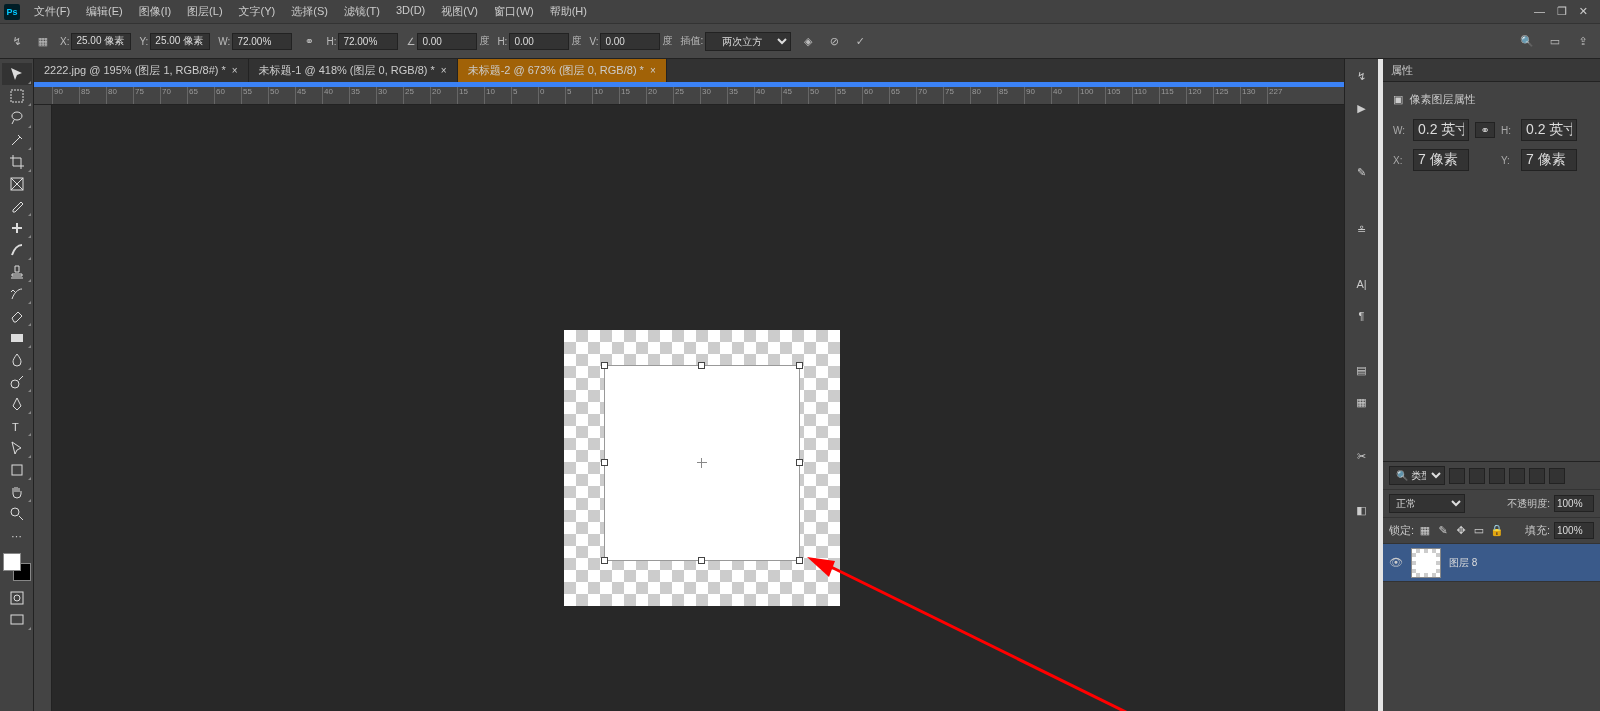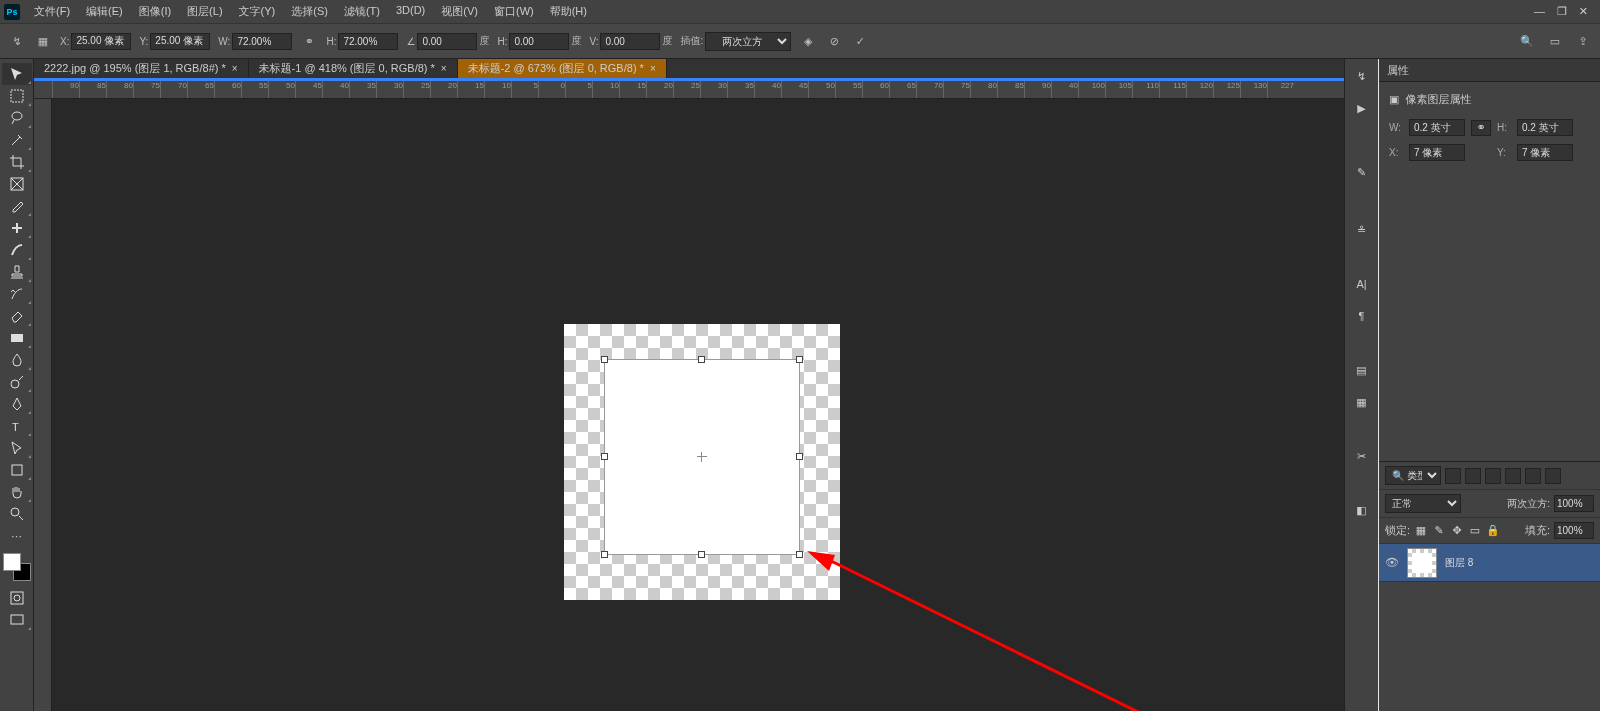--- a/index.html
+++ b/index.html
@@ -20,51 +20,51 @@
 .main{display:flex;height:652px}
 .toolbox{width:34px;background:#424242;border-right:1px solid #222;display:flex;flex-direction:column;padding-top:4px}
 .tool{width:30px;height:22px;margin:0 auto;display:flex;align-items:center;justify-content:center;cursor:pointer;position:relative}
 .tool.active{background:#333}
 .tool svg{width:16px;height:16px;fill:#ddd}
 .tool .tri{position:absolute;right:1px;bottom:1px;width:0;height:0;border-left:3px solid transparent;border-bottom:3px solid #888}
 .color-swatch{width:28px;height:28px;margin:6px auto;position:relative}
 .color-swatch .fg{position:absolute;top:0;left:0;width:18px;height:18px;background:#fff;border:1px solid #888;z-index:2}
 .color-swatch .bg{position:absolute;bottom:0;right:0;width:18px;height:18px;background:#000;border:1px solid #888}
 .doc-area{flex:1;display:flex;flex-direction:column;position:relative;background:#282828}
-.tabs{height:22px;background:#323232;display:flex;border-bottom:3px solid #3b82f6}
+.tabs{height:28px;background:#323232;display:flex;border-bottom:5px solid #3b82f6}
 .tab{padding:3px 10px;font-size:10px;color:#bbb;display:flex;align-items:center;gap:6px;cursor:pointer;border-right:1px solid #222}
 .tab.active{background:#a16207;color:#fff}
 .tab .x{font-size:10px;cursor:pointer}
 .ruler-h{height:18px;background:#444;border-bottom:1px solid #222;display:flex;overflow:hidden;padding-left:18px}
-.ruler-h span{flex:0 0 27px;font-size:8px;color:#999;text-align:right;border-left:1px solid #666;padding-left:1px}
+.ruler-h span{flex:0 0 27px;font-size:8px;color:#999;text-align:left;border-left:1px solid #666;padding-left:1px}
 .canvas-wrap{flex:1;display:flex;position:relative}
 .ruler-v{width:18px;background:#444;border-right:1px solid #222}
 .canvas-bg{flex:1;background:#282828;position:relative;overflow:hidden}
 .checker{position:absolute;left:512px;top:225px;width:276px;height:276px;background-image:linear-gradient(45deg,#ccc 25%,transparent 25%),linear-gradient(-45deg,#ccc 25%,transparent 25%),linear-gradient(45deg,transparent 75%,#ccc 75%),linear-gradient(-45deg,transparent 75%,#ccc 75%);background-size:24px 24px;background-position:0 0,0 12px,12px -12px,-12px 0;background-color:#fff}
 .white-rect{position:absolute;left:552px;top:260px;width:196px;height:196px;background:#fff;border:1px solid #999}
 .handle{position:absolute;width:7px;height:7px;background:#fff;border:1px solid #444}
 .handle.tl{left:-4px;top:-4px}.handle.tm{left:50%;top:-4px;margin-left:-4px}.handle.tr{right:-4px;top:-4px}
 .handle.ml{left:-4px;top:50%;margin-top:-4px}.handle.mr{right:-4px;top:50%;margin-top:-4px}
 .handle.bl{left:-4px;bottom:-4px}.handle.bm{left:50%;bottom:-4px;margin-left:-4px}.handle.br{right:-4px;bottom:-4px}
 .center-cross{position:absolute;left:50%;top:50%;width:10px;height:10px;margin:-5px 0 0 -5px}
 .center-cross:before,.center-cross:after{content:"";position:absolute;background:#888}
 .center-cross:before{left:4px;top:0;width:1px;height:10px}
 .center-cross:after{left:0;top:4px;width:10px;height:1px}
 .arrow{position:absolute;left:755px;top:452px;pointer-events:none}
 .panel-strip{width:34px;background:#424242;border-left:1px solid #222;display:flex;flex-direction:column;align-items:center;padding-top:8px;gap:14px}
 .panel-strip .pbtn{width:20px;height:18px;display:flex;align-items:center;justify-content:center;cursor:pointer}
-.right-panels{width:222px;background:#424242;border-left:1px solid #e5e5e5;display:flex;flex-direction:column}
+.right-panels{width:222px;background:#424242;border-left:5px solid #e5e5e5;display:flex;flex-direction:column}
 .panel-hdr{height:23px;background:#383838;display:flex;align-items:center;padding:0 8px;font-size:10px;border-bottom:1px solid #222;gap:10px}
 .panel-hdr.tabs-hdr span{cursor:pointer;padding:2px 4px}
 .panel-hdr.tabs-hdr span.active{background:#424242}
 .prop-panel{padding:10px;border-bottom:1px solid #222;height:380px}
 .prop-title{display:flex;align-items:center;gap:6px;margin-bottom:12px;font-size:10px}
 .prop-row{display:flex;align-items:center;gap:6px;margin-bottom:8px}
 .prop-row .plbl{font-size:10px;color:#aaa;width:14px}
-.prop-row input{background:#333;border:1px solid #222;color:#ddd;font-size:10px;padding:2px 4px;width:56px}
+.prop-row input{background:#333;border:1px solid #222;color:#ddd;font-size:14px;padding:2px 4px;width:56px}
 .link-ic{width:20px;height:16px;background:#333;border:1px solid #222;display:flex;align-items:center;justify-content:center;cursor:pointer}
 .layers-panel{flex:1;display:flex;flex-direction:column}
 .lp-search{padding:4px 6px;border-bottom:1px solid #333;display:flex;align-items:center;gap:4px}
 .lp-search select{background:#333;border:1px solid #222;color:#ddd;font-size:10px;padding:2px;width:56px}
 .fil-ic{width:16px;height:16px;background:#333;border:1px solid #222;cursor:pointer}
 .lp-mode{padding:4px 6px;border-bottom:1px solid #333;display:flex;align-items:center;gap:4px}
 .lp-mode select{background:#333;border:1px solid #222;color:#ddd;font-size:10px;padding:2px;width:76px}
 .lp-mode input{background:#333;border:1px solid #222;color:#ddd;font-size:10px;padding:2px;width:40px}
 .lp-lock{padding:4px 6px;border-bottom:1px solid #333;display:flex;align-items:center;gap:4px;font-size:10px}
 .lock-ic{width:14px;height:14px;cursor:pointer;display:flex;align-items:center;justify-content:center}
@@ -435,21 +435,21 @@
         <select><option>🔍 类型</option></select>
         <div class="fil-ic"></div>
         <div class="fil-ic"></div>
         <div class="fil-ic"></div>
         <div class="fil-ic"></div>
         <div class="fil-ic"></div>
         <div class="fil-ic"></div>
       </div>
       <div class="lp-mode">
         <select><option>正常</option></select>
-        <span style="margin-left:auto;font-size:10px">两次立方:</span>
+        <span style="margin-left:auto;font-size:10px">不透明度:</span>
         <input value="100%" style="">
       </div>
       <div class="lp-lock">
         <span>锁定:</span>
         <div class="lock-ic">▦</div>
         <div class="lock-ic">✎</div>
         <div class="lock-ic">✥</div>
         <div class="lock-ic">▭</div>
         <div class="lock-ic">🔒</div>
         <span style="margin-left:auto">填充:</span>

